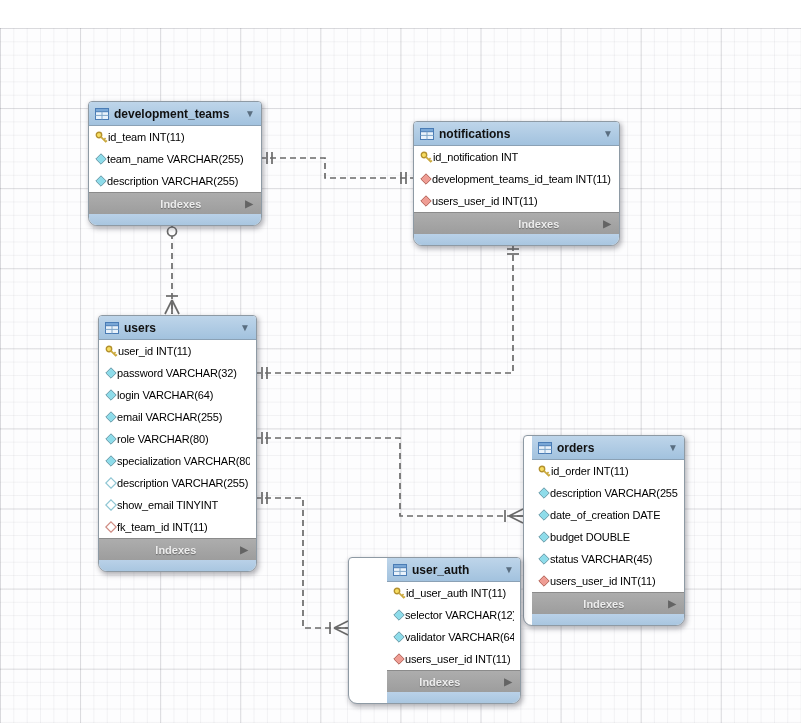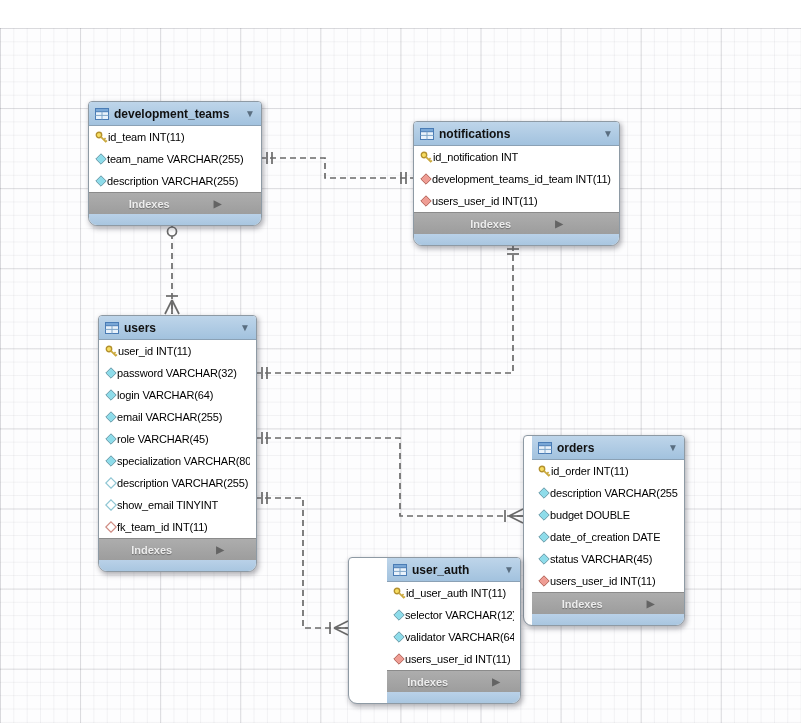--- a/index.html
+++ b/index.html
@@ -32,21 +32,21 @@
   .ticon{display:flex;align-items:center;}
   .ttitle{white-space:nowrap;overflow:hidden;}
   .tarrow{margin-left:auto;color:#5a6e80;font-size:10px;line-height:1;}
   .trow{
     height:22px;display:flex;align-items:center;padding:0 6px;
     background:#fff;font-size:11px;color:#000;white-space:nowrap;
   }
   .cicon{display:flex;align-items:center;flex:0 0 auto;}
   .ctext{overflow:hidden;letter-spacing:-0.15px;}
   .tindexes{
-    height:21px;display:flex;align-items:center;justify-content:center;
+    height:21px;display:flex;align-items:center;justify-content:flex-end;
     padding:0 8px;background:linear-gradient(#adadad,#9d9d9d);
     border-top:1px solid #8b8b8b;
     color:#ededed;font-size:11px;font-weight:bold;
     text-shadow:0 1px 1px rgba(0,0,0,0.35);
     gap:44px;
   }
   .iarrow{color:#646464;font-size:10px;line-height:1;text-shadow:none;}
   .tfoot{height:11px;background:linear-gradient(#b9d1e8,#a9c6e0);}
 </style>
 </head>
@@ -229,21 +229,21 @@
             </svg>
           </span>
           <span class="ctext">email VARCHAR(255)</span>
         </div>
         <div class="trow">
           <span class="cicon">
             <svg width="12" height="12" viewBox="0 0 12 12">
               <path d="M6 0.8 L11.2 6 L6 11.2 L0.8 6 Z" fill="#8edcea" stroke="#6b9aa8"></path>
             </svg>
           </span>
-          <span class="ctext">role VARCHAR(45)</span>
+          <span class="ctext">role VARCHAR(80)</span>
         </div>
         <div class="trow">
           <span class="cicon">
             <svg width="12" height="12" viewBox="0 0 12 12">
               <path d="M6 0.8 L11.2 6 L6 11.2 L0.8 6 Z" fill="#8edcea" stroke="#6b9aa8"></path>
             </svg>
           </span>
           <span class="ctext">specialization VARCHAR(80)</span>
         </div>
         <div class="trow">
@@ -305,29 +305,29 @@
             </svg>
           </span>
           <span class="ctext">description VARCHAR(255)</span>
         </div>
         <div class="trow">
           <span class="cicon">
             <svg width="12" height="12" viewBox="0 0 12 12">
               <path d="M6 0.8 L11.2 6 L6 11.2 L0.8 6 Z" fill="#8edcea" stroke="#6b9aa8"></path>
             </svg>
           </span>
+          <span class="ctext">date_of_creation DATE</span>
+        </div>
+        <div class="trow">
+          <span class="cicon">
+            <svg width="12" height="12" viewBox="0 0 12 12">
+              <path d="M6 0.8 L11.2 6 L6 11.2 L0.8 6 Z" fill="#8edcea" stroke="#6b9aa8"></path>
+            </svg>
+          </span>
           <span class="ctext">budget DOUBLE</span>
-        </div>
-        <div class="trow">
-          <span class="cicon">
-            <svg width="12" height="12" viewBox="0 0 12 12">
-              <path d="M6 0.8 L11.2 6 L6 11.2 L0.8 6 Z" fill="#8edcea" stroke="#6b9aa8"></path>
-            </svg>
-          </span>
-          <span class="ctext">date_of_creation DATE</span>
         </div>
         <div class="trow">
           <span class="cicon">
             <svg width="12" height="12" viewBox="0 0 12 12">
               <path d="M6 0.8 L11.2 6 L6 11.2 L0.8 6 Z" fill="#8edcea" stroke="#6b9aa8"></path>
             </svg>
           </span>
           <span class="ctext">status VARCHAR(45)</span>
         </div>
         <div class="trow">

